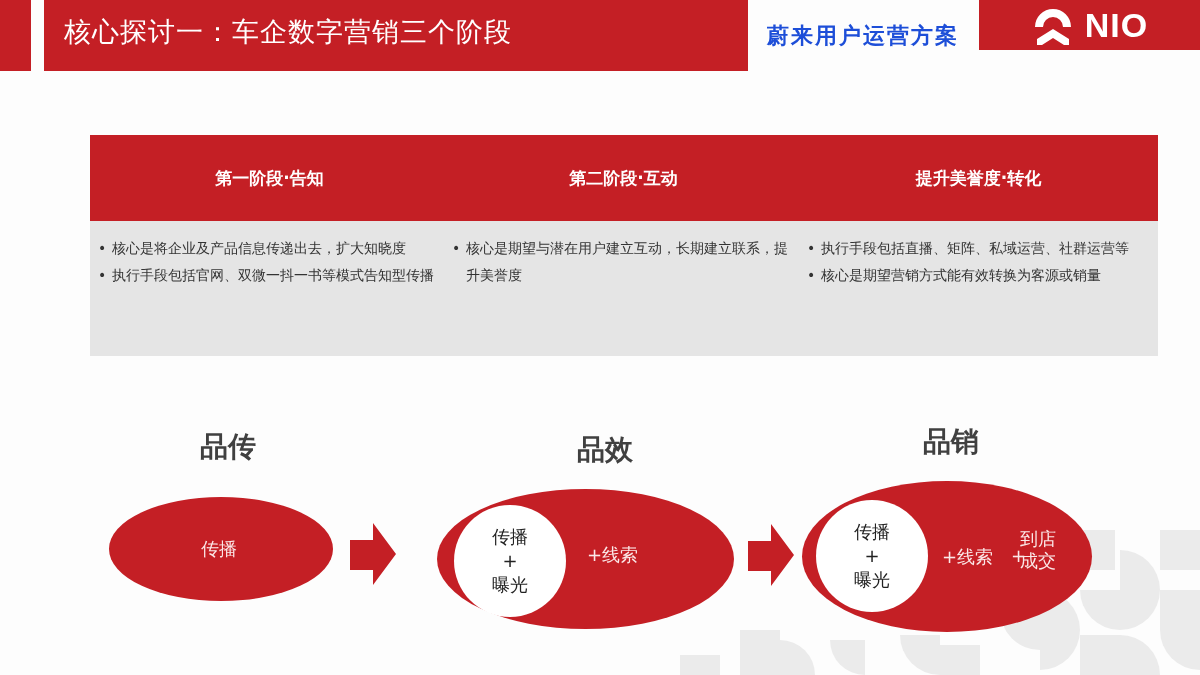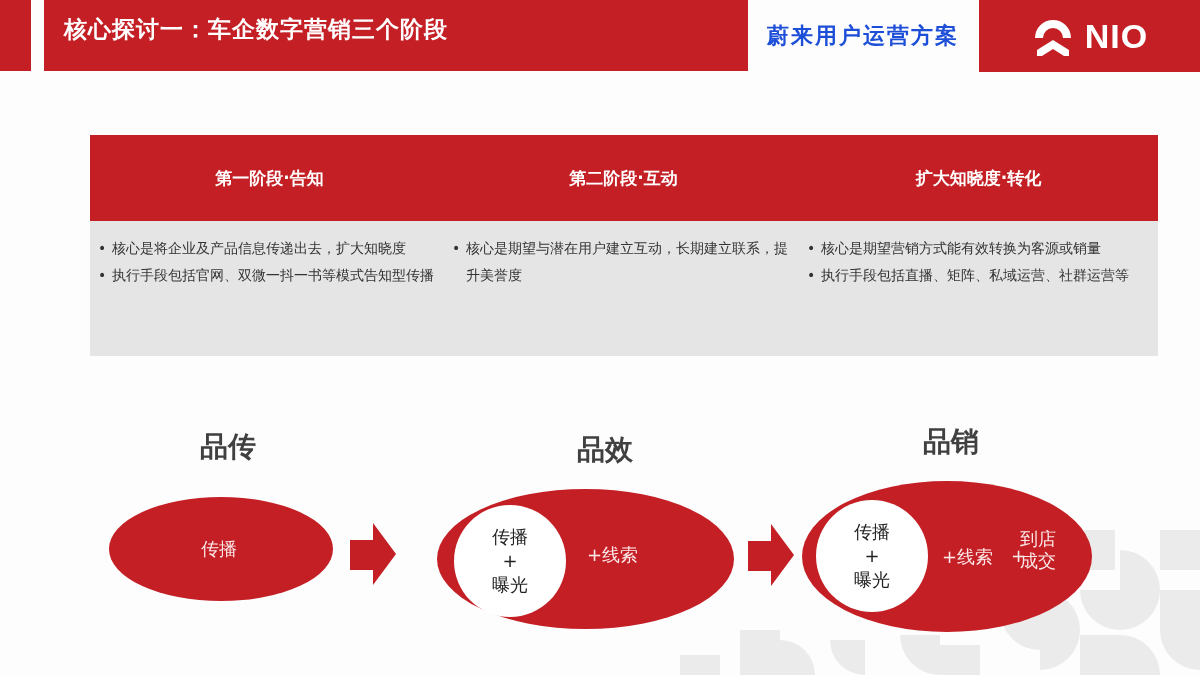--- a/index.html
+++ b/index.html
@@ -1,24 +1,24 @@
 <!DOCTYPE html>
 <html><head>
 <meta charset="utf-8">
 <style>
   * { margin:0; padding:0; box-sizing:border-box; }
   html, body { width:1200px; height:675px; overflow:hidden; background:#fdfdfd; }
   body { position:relative; font-family:"DejaVu Sans","Liberation Sans",sans-serif; }
 
   .hdr-left-block { position:absolute; left:0; top:0; width:31px; height:71px; background:#c41f25; }
   .hdr-title-bar { position:absolute; left:44px; top:0; width:704px; height:71px; background:#c41f25; }
-  .hdr-title { position:absolute; left:20px; top:14px; color:#fff; font-size:23px; font-weight:bold; letter-spacing:1px; white-space:nowrap; }
+  .hdr-title { position:absolute; left:20px; top:14px; color:#fff; font-size:27px; font-weight:normal; letter-spacing:1px; white-space:nowrap; }
   .hdr-sub { position:absolute; left:748px; top:0; width:230px; height:71px; display:flex; align-items:center; justify-content:center; }
   .hdr-sub span { color:#1d4ed8; font-size:22px; font-weight:bold; letter-spacing:2px; }
-  .hdr-logo-bar { position:absolute; left:979px; top:0; width:221px; height:72px; background:#c41f25; display:flex; align-items:center; justify-content:center; gap:10px; }
+  .hdr-logo-bar { position:absolute; left:979px; top:0; width:221px; height:50px; background:#c41f25; display:flex; align-items:center; justify-content:center; gap:10px; }
   .logo-text { color:#fff; font-size:34px; font-weight:bold; font-family:"Liberation Sans","DejaVu Sans",sans-serif; letter-spacing:1px; }
 
   .card { position:absolute; top:135px; width:359px; height:221px; }
   .card-head { height:86px; background:#c41f25; display:flex; align-items:center; justify-content:center; }
   .card-head span { color:#fff; font-size:17px; font-weight:bold; }
   .card-body { height:135px; background:#e5e5e5; padding:14px 10px 0 8px; }
   .card-body ul { list-style:none; }
   .card-body li { position:relative; padding-left:14px; font-size:14px; line-height:27px; color:#333; }
   .card-body li::before { content:"•"; position:absolute; left:0; top:0; color:#333; }
 
@@ -69,26 +69,26 @@
   </div>
   <div class="card-body">
     <ul>
       <li>核心是期望与潜在用户建立互动，长期建立联系，提升美誉度</li>
     </ul>
   </div>
 </div>
 
 <div class="card" style="left:799px;">
   <div class="card-head">
-    <span>扩大知晓度·转化</span>
+    <span>提升美誉度·转化</span>
   </div>
   <div class="card-body">
     <ul>
+      <li>执行手段包括直播、矩阵、私域运营、社群运营等</li>
       <li>核心是期望营销方式能有效转换为客源或销量</li>
-      <li>执行手段包括直播、矩阵、私域运营、社群运营等</li>
     </ul>
   </div>
 </div>
 
 <svg class="pattern" viewBox="0 0 520 205">
   <g fill="#ebebeb">
     <path d="M400 50 h40 v40 h-40 a40 40 0 0 1 40 -40 z" opacity="0"></path>
     <rect x="480" y="60" width="40" height="40"></rect>
     <path d="M440 80 a40 40 0 0 1 40 40 h-40 z"></path>
     <path d="M400 120 h40 v40 a40 40 0 0 1 -40 -40 z"></path>

